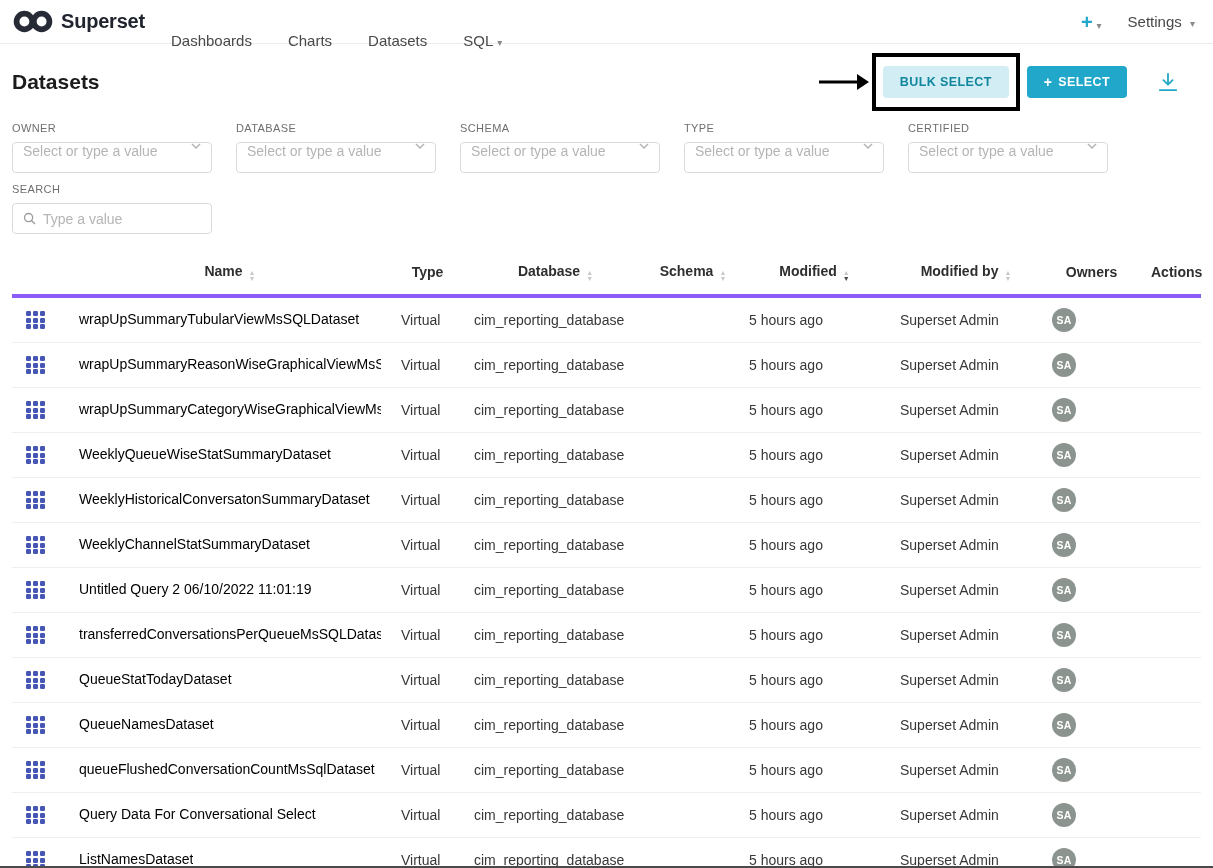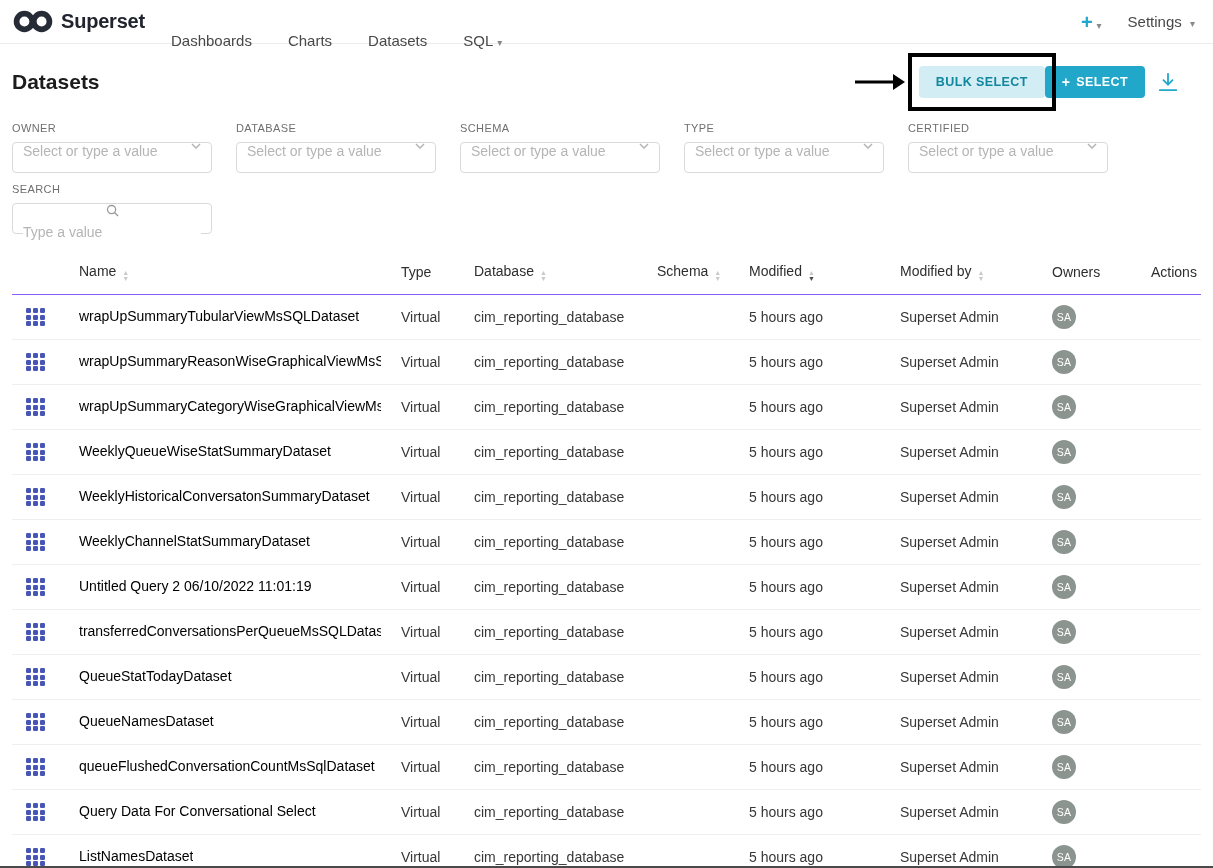--- a/index.html
+++ b/index.html
@@ -15,21 +15,21 @@
   .nav-item { font-size:15px; color:#484848; cursor:pointer; white-space:nowrap;margin-top:38px; }
   .nav-caret { font-size:10px; color:#8a8a8a; margin-left:4px; }
   .nav-right { margin-left:auto; display:flex; align-items:center; gap:26px; }
   .nav-plus { color:#20a7c9; font-size:20px; font-weight:700; cursor:pointer; line-height:1; }
   .nav-plus .nav-caret { font-weight:400; }
   .nav-settings { font-size:15px; color:#484848; cursor:pointer; }
 
   
   .page-header { display:flex; align-items:center; padding:22px 20px 10px 12px; }
   .page-title { font-size:21px; font-weight:600; color:#1c1c1c; }
-  .header-actions { margin-left:auto; display:flex; align-items:center; margin-right:14px; }
+  .header-actions { margin-left:auto; display:flex; align-items:center; gap:18px; margin-right:14px; }
   .btn { border:none; border-radius:4px; font-family:inherit; font-weight:600; font-size:12.5px; letter-spacing:.4px; padding:9px 17px; cursor:pointer; white-space:nowrap; }
   .btn-bulk { background:#d2edf4; color:#11869f; }
   .btn-primary { background:#20a7c9; color:#fff; display:flex; align-items:center; gap:6px; }
   .btn-primary .plus-glyph { font-size:14px; font-weight:700; line-height:1; }
   .download-btn { background:none; border:none; cursor:pointer; margin-left:12px; display:flex; align-items:center; }
 
   
   .bulk-wrap { position:relative; }
   .annot-box { position:absolute; left:-11px; right:-11px; top:-13px; bottom:-13px; border:4px solid #000; pointer-events:none; }
   .annot-shaft { position:absolute; top:50%; left:-64px; width:42px; height:3px; background:#000; transform:translateY(-50%); pointer-events:none; }
@@ -38,39 +38,39 @@
 
   
   .filters { padding:4px 12px 0; }
   .filter-row { display:flex; gap:24px; }
   .filter { width:200px; }
   .filter-label { font-size:11px; color:#6f6f6f; letter-spacing:.4px; margin:10px 0 8px; }
   .select-box { height:31px; border:1px solid #d9d9d9; border-radius:4px; background:#fff;
     display:flex; justify-content:space-between; padding:0 10px; cursor:pointer; }
   .placeholder { font-size:14px; color:#b5b5b5; white-space:nowrap; overflow:hidden; }
   .search-box { height:31px; border:1px solid #d9d9d9; border-radius:4px; background:#fff;
-    display:flex; align-items:center; gap:7px; padding:0 10px; width:200px;flex-direction:column; }
+    display:flex; align-items:center; gap:7px; padding:0 10px; width:200px; }
   .search-box input { border:none; outline:none; font-family:inherit; font-size:14px; color:#373737; width:100%; }
   .search-box input::placeholder { color:#b5b5b5; }
 
   
   .table-wrap { padding:16px 12px 0; }
   table { width:100%; border-collapse:collapse; table-layout:fixed; }
-  thead th { text-align:left; font-size:14px; font-weight:400; color:#2e2e2e;
-    padding:13px 8px 13px 12px; border-bottom:1px solid #8b5cf6; white-space:nowrap; }
+  thead th { text-align:center; font-size:14px; font-weight:700; color:#2e2e2e;
+    padding:13px 8px 13px 12px; border-bottom:4px solid #8b5cf6; white-space:nowrap; }
   tbody td { font-size:14px; color:#373737; padding:10px 8px 10px 12px; border-bottom:1px solid #efefef;
     white-space:nowrap; overflow:hidden; height:43px; }
   .c-icon { text-align:center; padding-left:0 !important; }
   .name-link { color:#000000; text-decoration:none; cursor:pointer; display:inline-block; max-width:100%; overflow:hidden; white-space:nowrap; }
   .ds-icon { display:inline-grid; grid-template-columns:repeat(3,5px); grid-template-rows:repeat(3,5px); gap:1.6px; vertical-align:middle; }
   .ds-icon i { background:#4756b5; border-radius:1.2px; display:block; }
   .sorters { display:inline-flex; flex-direction:column; margin-left:6px; vertical-align:1px; }
   .sorters i { font-style:normal; font-size:7px; line-height:5.5px; color:#c9c9c9; }
   .sorters.sorted-desc .s-down { color:#4a4a4a; }
-  .avatar { width:24px; height:24px; border-radius:50%; background:#8c948f; color:#fff; font-size:10.5px; font-weight:400;
+  .avatar { width:24px; height:24px; border-radius:50%; background:#8c948f; color:#fff; font-size:10.5px; font-weight:700;
     display:inline-flex; align-items:center; justify-content:center; letter-spacing:.3px; cursor:pointer; }
 
   .bottom-edge { position:absolute; left:0; right:0; bottom:0; height:2px; background:#4a4a4a; }
 </style>
 </head>
 <body>
 
 <div class="page">
 
   <nav class="navbar">

